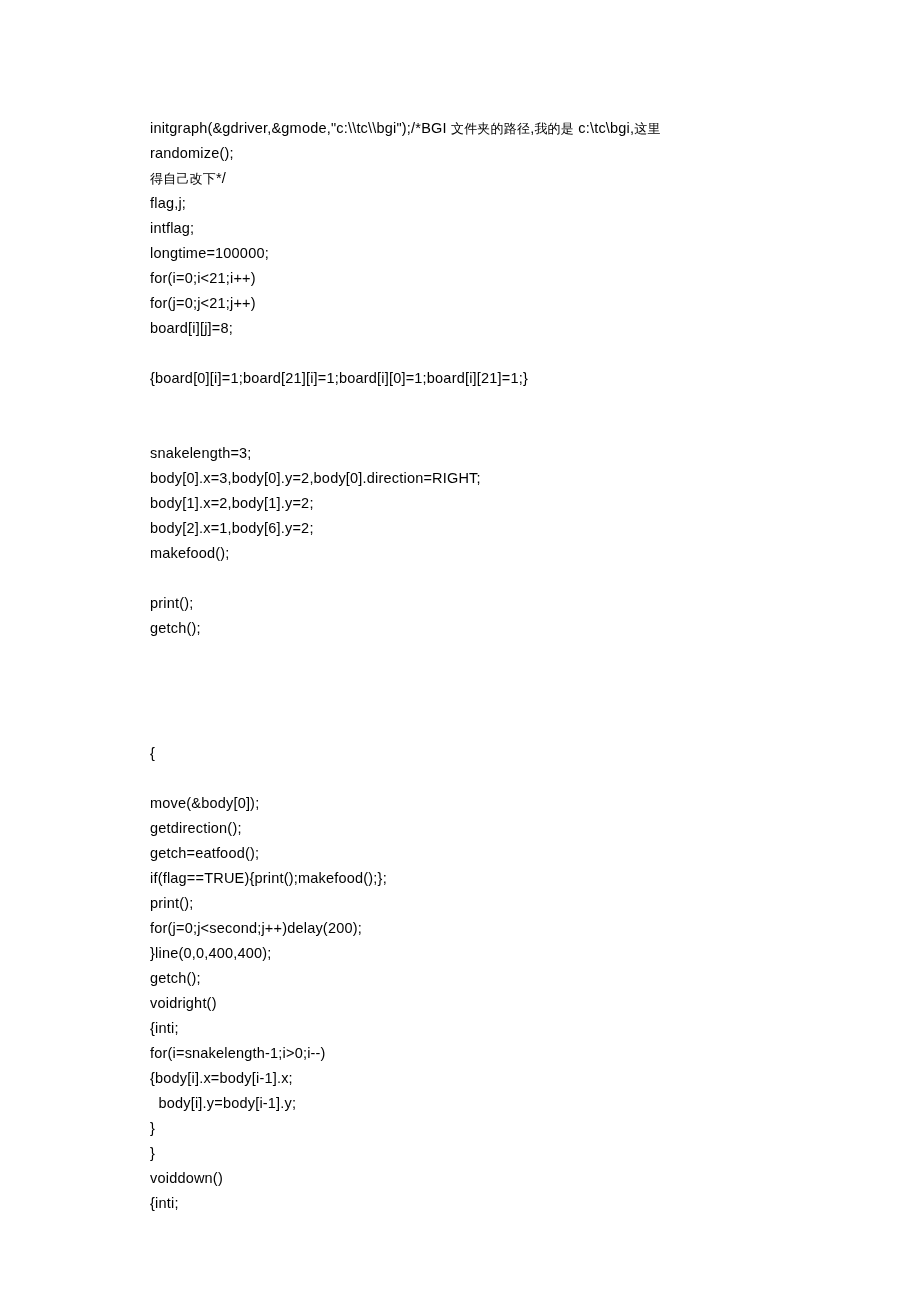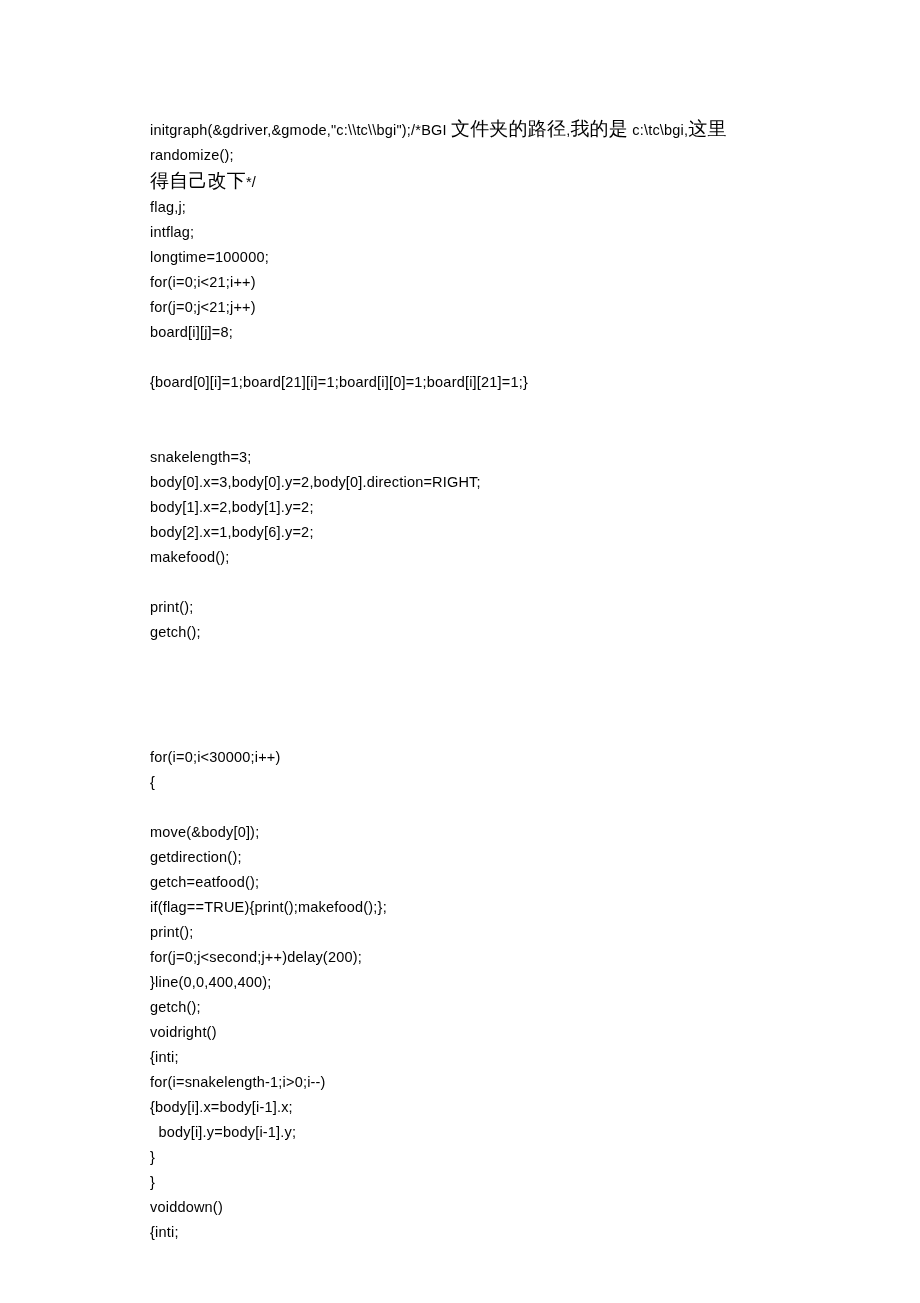--- a/index.html
+++ b/index.html
@@ -20,21 +20,21 @@
     color: #000000;
     white-space: pre-wrap;
     word-break: break-all;
     letter-spacing: 0.2px;
   }
   .blank {
     height: 25px;
   }
   .cjk {
     font-family: "SimSun", "Songti SC", serif;
-    font-size: 19px;
+    font-size: 13px;
   }
 </style>
 </head>
 <body>
 
 <div class="page" id="content">
     <div class="line"><span>initgraph(&amp;gdriver,&amp;gmode,"c:\\tc\\bgi");/*BGI </span><span class="cjk">文件夹的路径</span><span>,</span><span class="cjk">我的是</span><span> c:\tc\bgi,</span><span class="cjk">这里</span></div>
     <div class="line"><span>randomize();</span></div>
     <div class="line"><span class="cjk">得自己改下</span><span>*/</span></div>
     <div class="line"><span>flag,j;</span></div>
@@ -52,21 +52,20 @@
     <div class="line"><span>body[1].x=2,body[1].y=2;</span></div>
     <div class="line"><span>body[2].x=1,body[6].y=2;</span></div>
     <div class="line"><span>makefood();</span></div>
     <div class="blank"></div>
     <div class="line"><span>print();</span></div>
     <div class="line"><span>getch();</span></div>
     <div class="blank"></div>
     <div class="blank"></div>
     <div class="blank"></div>
     <div class="blank"></div>
-    <div class="line"><span>for(i=0;i&lt;30000;i++)</span></div>
     <div class="line"><span>{</span></div>
     <div class="blank"></div>
     <div class="line"><span>move(&amp;body[0]);</span></div>
     <div class="line"><span>getdirection();</span></div>
     <div class="line"><span>getch=eatfood();</span></div>
     <div class="line"><span>if(flag==TRUE){print();makefood();};</span></div>
     <div class="line"><span>print();</span></div>
     <div class="line"><span>for(j=0;j&lt;second;j++)delay(200);</span></div>
     <div class="line"><span>}line(0,0,400,400);</span></div>
     <div class="line"><span>getch();</span></div>

